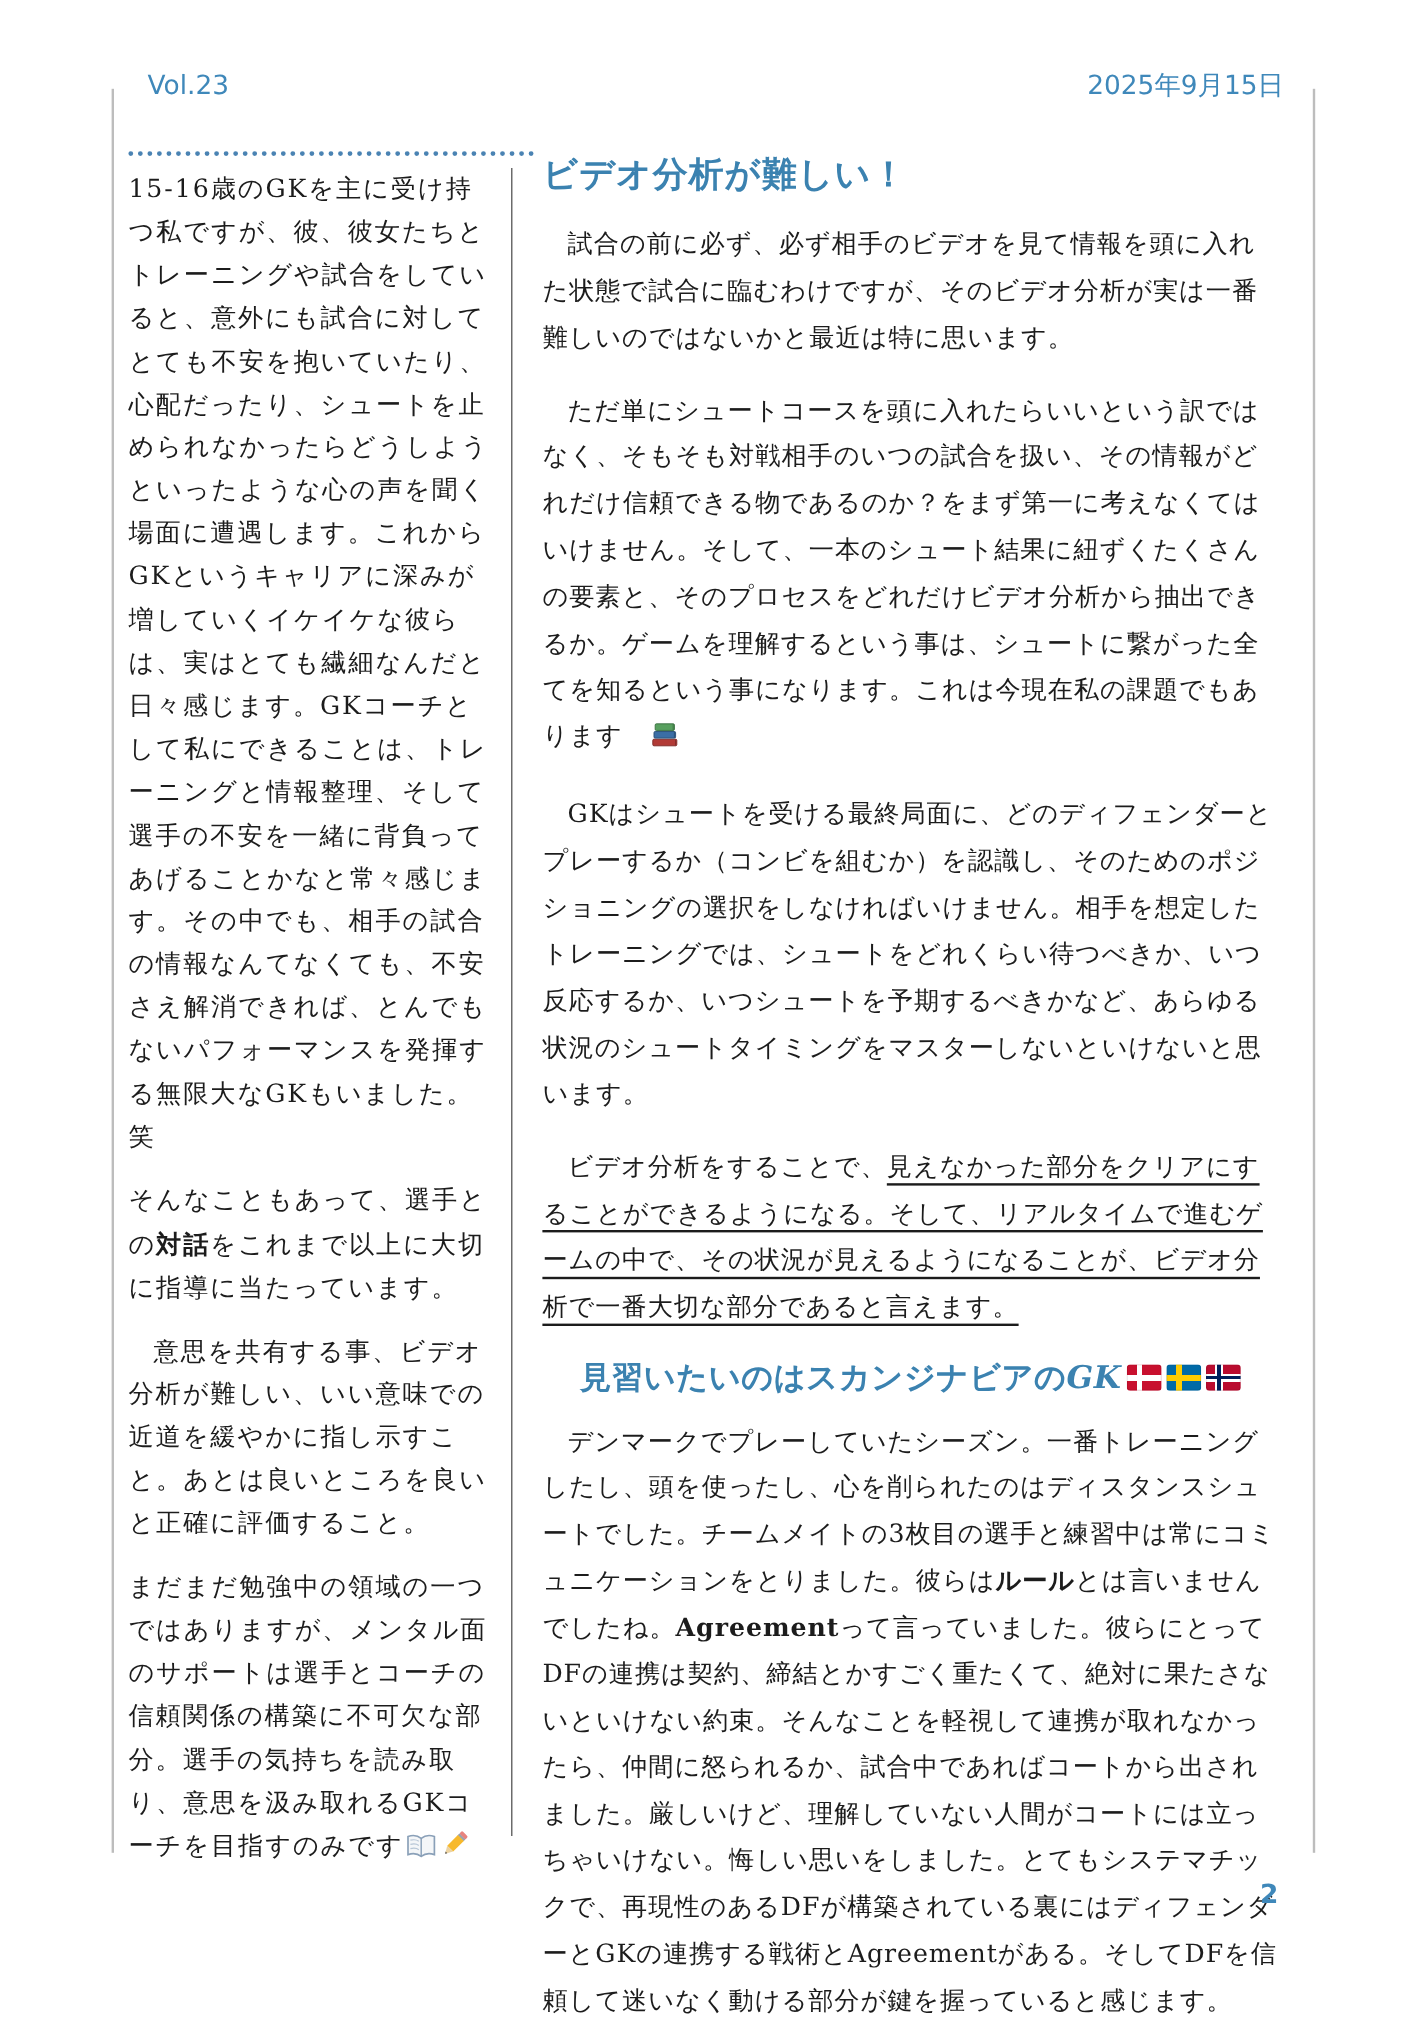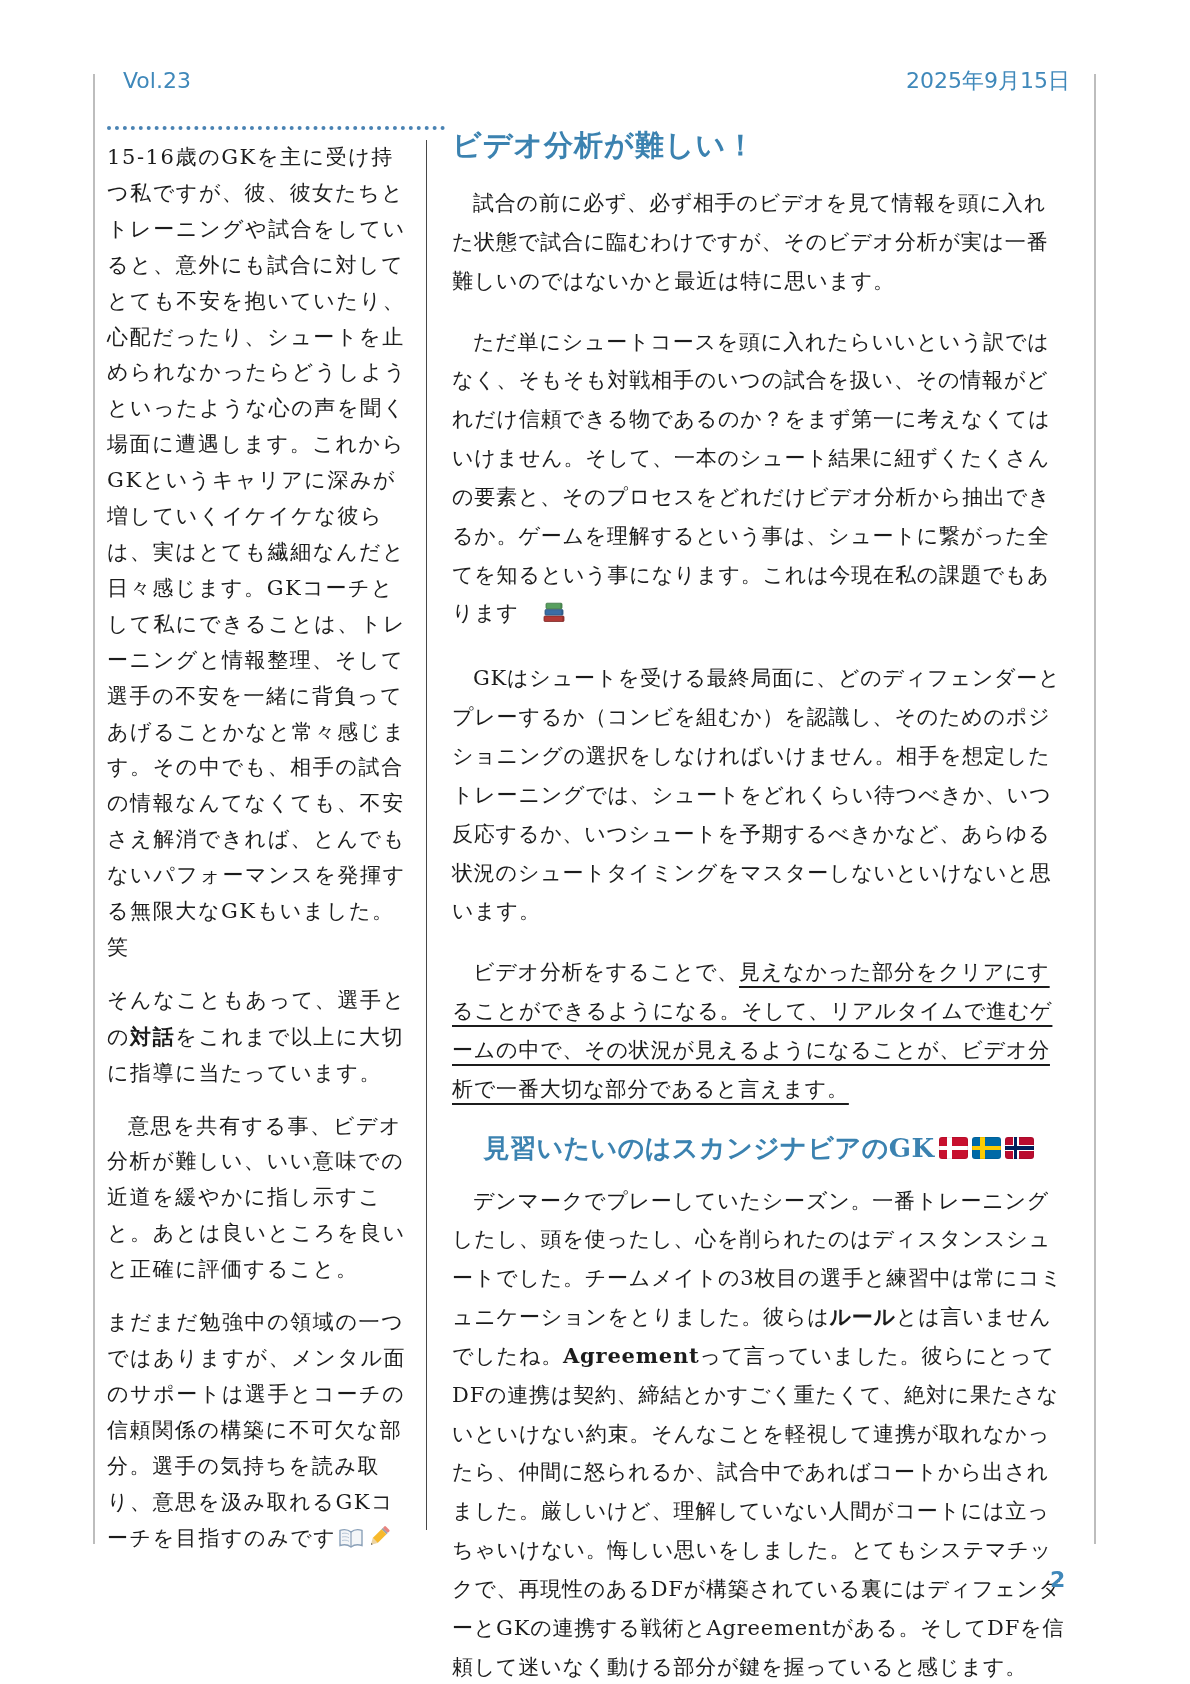--- a/index.html
+++ b/index.html
@@ -7,21 +7,21 @@
     width:1190px;height:1684px;position:relative;background:#ffffff;
     font-family:"DejaVu Serif","Liberation Serif",serif;color:#1c1c1c;
     overflow:hidden;
   }
   
   .vline{position:absolute;top:74px;height:1470px;width:2px;background:#bdbdbd;}
   .vline-left{left:93px;}
   .vline-right{left:1094px;}
 
   .header{
-    position:absolute;top:66px;left:123px;width:947px;
+    position:absolute;top:56px;left:123px;width:947px;
     display:flex;justify-content:space-between;align-items:baseline;
     font-family:"DejaVu Sans","Liberation Sans",sans-serif;
     color:#3f88ba;font-size:22px;
   }
 
   .columns{position:absolute;top:112px;left:107px;width:958px;display:flex;align-items:flex-start;}
 
   
   .left-col{width:306px;flex:none;}
   .side-heading{
@@ -47,21 +47,21 @@
     margin:14px 0 18px 0;font-size:29px;font-weight:700;color:#3b82b0;letter-spacing:1px;
   }
   .right-col p{
     margin:0 0 22px 0;font-size:21px;letter-spacing:.8px;line-height:1.85;
     text-indent:1em;
   }
   .sub-heading{
     margin:6px 0 16px 0;text-align:center;
     font-size:26px;font-weight:700;color:#3b82b0;letter-spacing:.5px;
   }
-  .sub-heading .gk{text-align:right;}
+  .sub-heading .gk{font-style:italic;text-align:right;}
   b{font-weight:700;}
   .u{text-decoration:underline;text-decoration-thickness:1.5px;text-underline-offset:7px;}
 
   .page-num{
     position:absolute;top:1567px;left:1050px;
     font-family:"DejaVu Sans","Liberation Sans",sans-serif;
     color:#3f88ba;font-size:22px;font-weight:700;
   }
 
   

